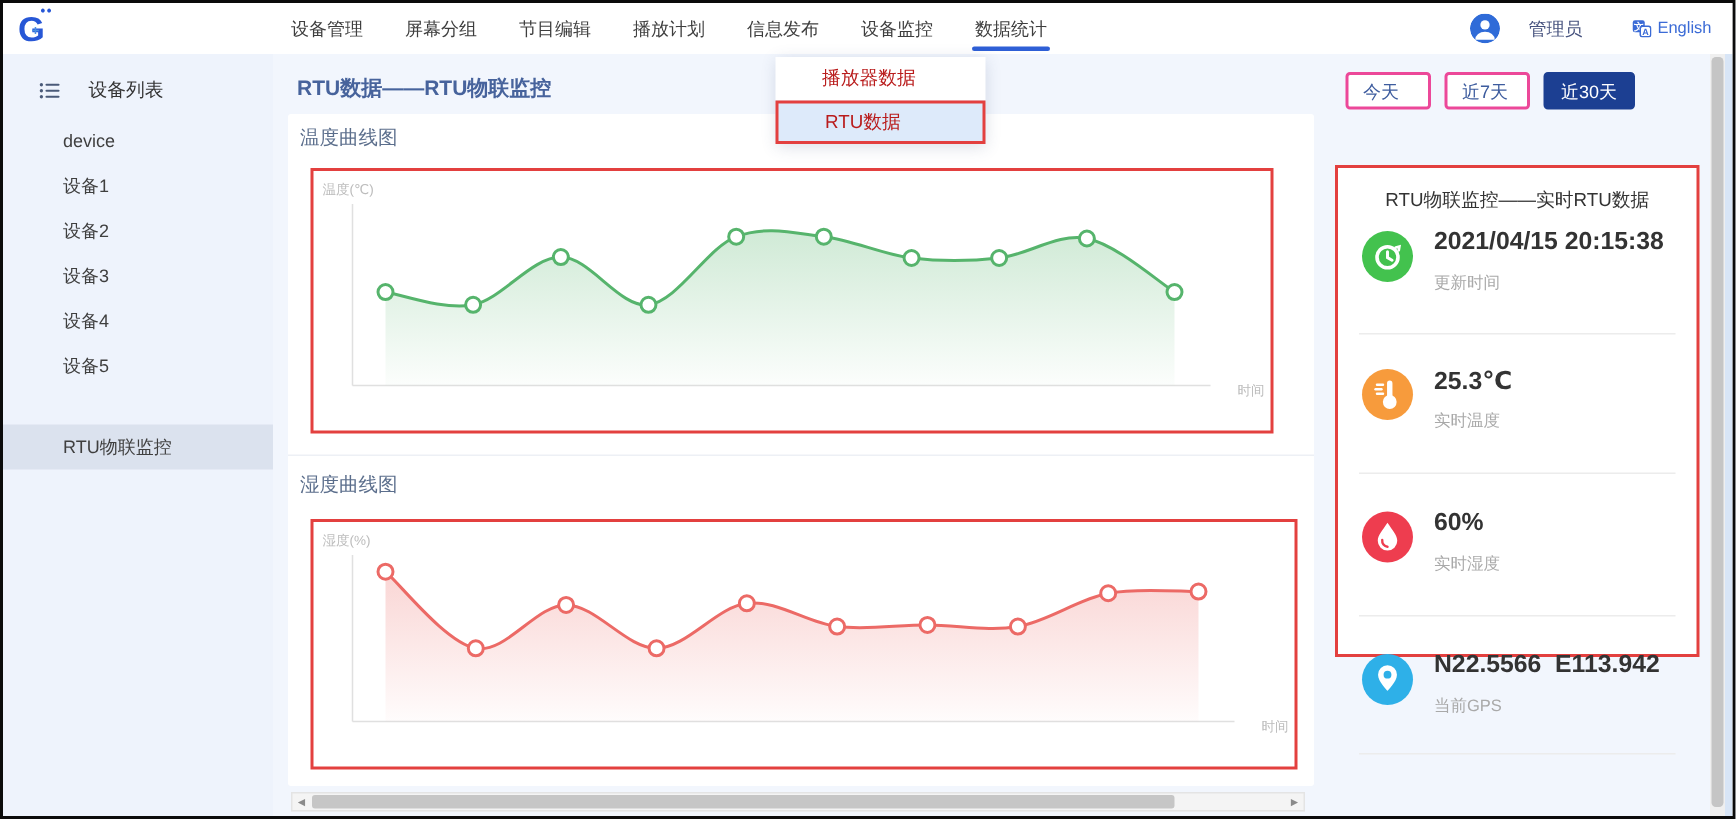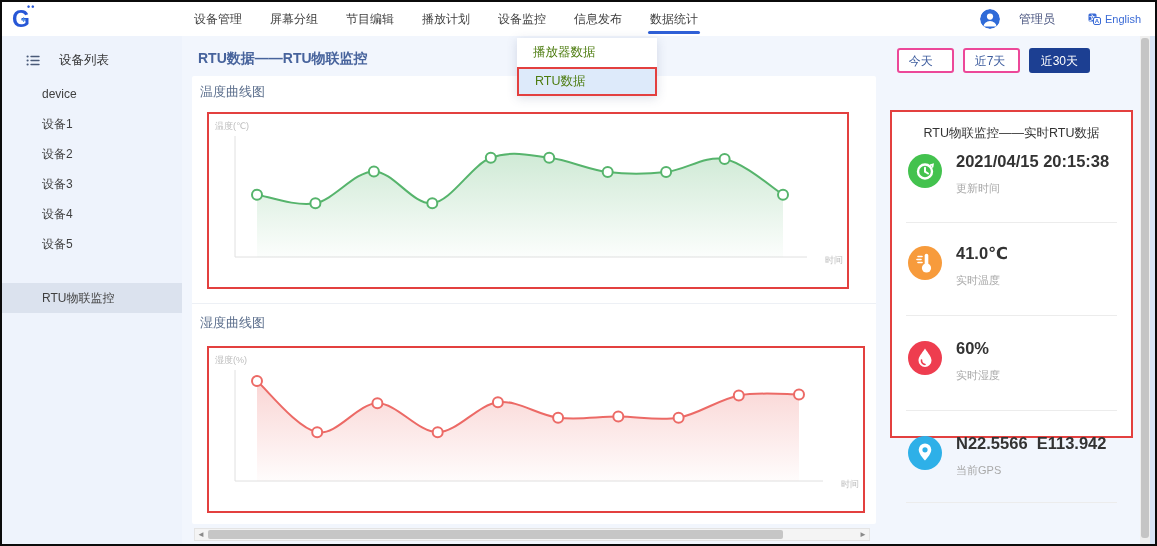--- a/index.html
+++ b/index.html
@@ -41,21 +41,21 @@
   .section-label { position:absolute; left:8px; font-size:13px; color:#5b6e8c; }
   .card-divider { position:absolute; left:0; width:100%; height:1px; background:#edf0f5; }
 
   .chart-box { position:absolute; border:2px solid #e3403f; background:#fff; }
   .chart-box svg { position:absolute; left:0; top:0; }
   .axis-ylabel { position:absolute; left:6px; top:6px; font-size:9px; color:#bcbcbc; }
   .axis-xlabel { position:absolute; right:4px; bottom:20px; font-size:9px; color:#bcbcbc; }
 
   
   .dropdown { position:absolute; left:515px; top:36px; width:140px; background:#fff; box-shadow:0 2px 10px rgba(60,80,120,.18); z-index:6; }
-  .dd-item { height:29px; line-height:29px; padding-left:16px; font-size:12.5px; color:#4d7c0f; cursor:pointer; }
+  .dd-item { height:29px; line-height:29px; padding-left:31px; font-size:12.5px; color:#b91c1c; cursor:pointer; }
   .dd-item.selected { background:#ddeafa; border:2px solid #e3403f; line-height:25px; }
 
   
   .right-card { position:absolute; left:888px; top:108px; width:243px; height:328px; background:#fff; border:2px solid #e3403f; }
   .rc-title { position:absolute; top:13px; width:100%; text-align:center; font-size:12.5px; color:#333; }
   .rc-item { position:absolute; left:16px; right:10px; height:62px; }
   .rc-icon { position:absolute; left:0; top:2px; width:34px; height:34px; border-radius:50%; display:flex; align-items:center; justify-content:center; }
   .rc-value { position:absolute; left:48px; top:0; font-size:16.5px; font-weight:700; color:#333; white-space:pre; }
   .rc-label { position:absolute; left:48px; top:29px; font-size:11px; color:#a9a9a9; }
   .rc-divider { position:absolute; left:14px; right:14px; height:1px; background:#ececec; }
@@ -76,22 +76,22 @@
     <div class="logo">
       <span class="g">G</span>
       <span class="dots">••</span>
       <span class="plus">+</span>
     </div>
     <div class="nav-items" id="nav-items">
         <div class="nav-item">设备管理</div>
         <div class="nav-item">屏幕分组</div>
         <div class="nav-item">节目编辑</div>
         <div class="nav-item">播放计划</div>
+        <div class="nav-item">信息发布</div>
         <div class="nav-item">设备监控</div>
-        <div class="nav-item">信息发布</div>
         <div class="nav-item active">数据统计</div>
       </div>
     <div class="nav-right">
       <span class="avatar">
         <svg width="20" height="20" viewBox="0 0 20 20">
             <circle cx="10" cy="10" r="10" fill="#2f6bd8"></circle>
             <circle cx="10" cy="7.6" r="3.1" fill="#fff"></circle>
             <path d="M3.5 17.5 a6.5 5.4 0 0 1 13 0 Z" fill="#fff"></path>
           </svg>
       </span>
@@ -233,21 +233,21 @@
             <svg width="34" height="34" viewBox="0 0 34 34">
               <path d="M18.5 9.5 v9" stroke="#fff" stroke-width="3.6" stroke-linecap="round"></path>
               <circle cx="18.5" cy="22" r="4.6" fill="#fff"></circle>
               <g stroke="#fff" stroke-width="1.6" stroke-linecap="round">
                 <line x1="10" y1="10.5" x2="14" y2="10.5"></line>
                 <line x1="9" y1="13.5" x2="13" y2="13.5"></line>
                 <line x1="10" y1="16.5" x2="14" y2="16.5"></line>
               </g>
             </svg>
           </span>
-          <div class="rc-value">41.0℃</div>
+          <div class="rc-value">25.3℃</div>
           <div class="rc-label">实时温度</div>
         </div>
         <div class="rc-divider" style="top: 203px;"></div>
         <div class="rc-item" style="top: 227px;">
           <span class="rc-icon" style="background: rgb(238, 61, 79); color: rgb(238, 61, 79);">
             <svg width="34" height="34" viewBox="0 0 34 34">
               <path d="M17 7.5 C13.5 12.8 10.5 15.8 10.5 19.5 a6.5 6.5 0 0 0 13 0 C23.5 15.8 20.5 12.8 17 7.5 Z" fill="#fff"></path>
               <path d="M13.5 19 a4 4 0 0 0 3.5 4.5" stroke="#ee3d4f" stroke-width="1.6" fill="none" stroke-linecap="round"></path>
             </svg>
           </span>

